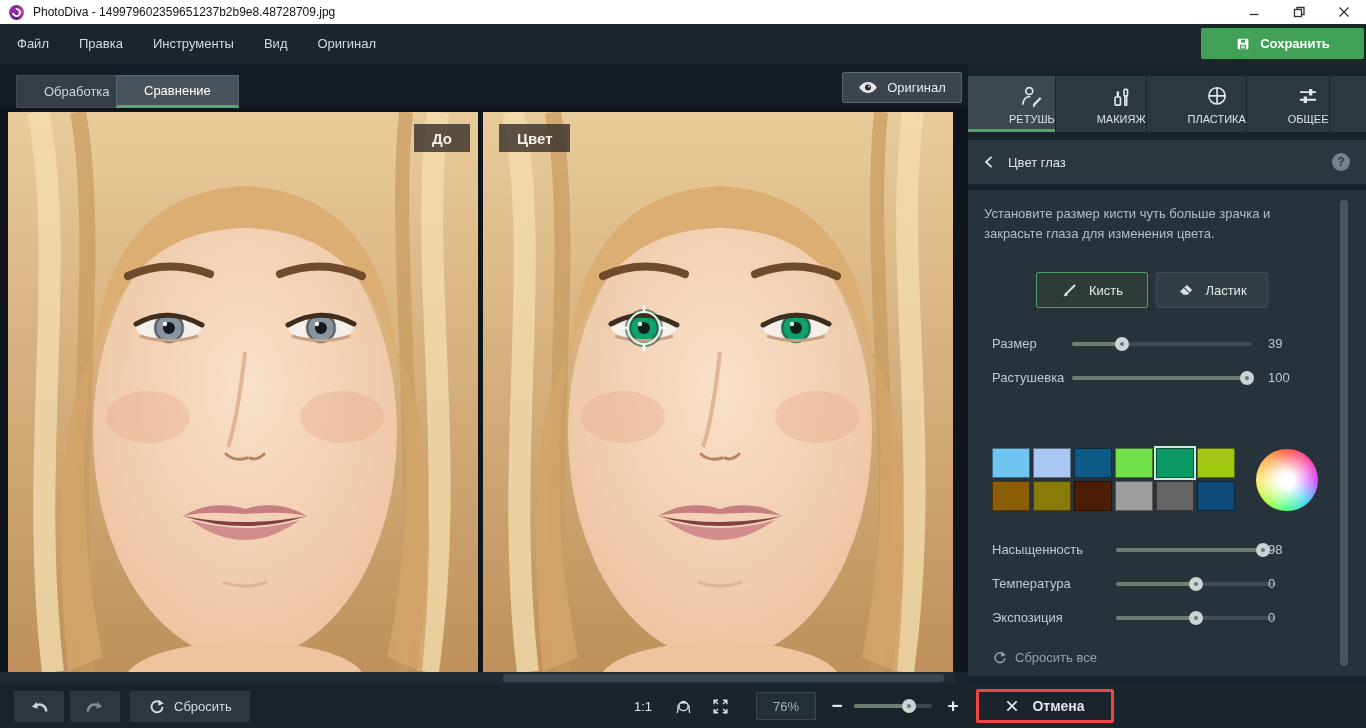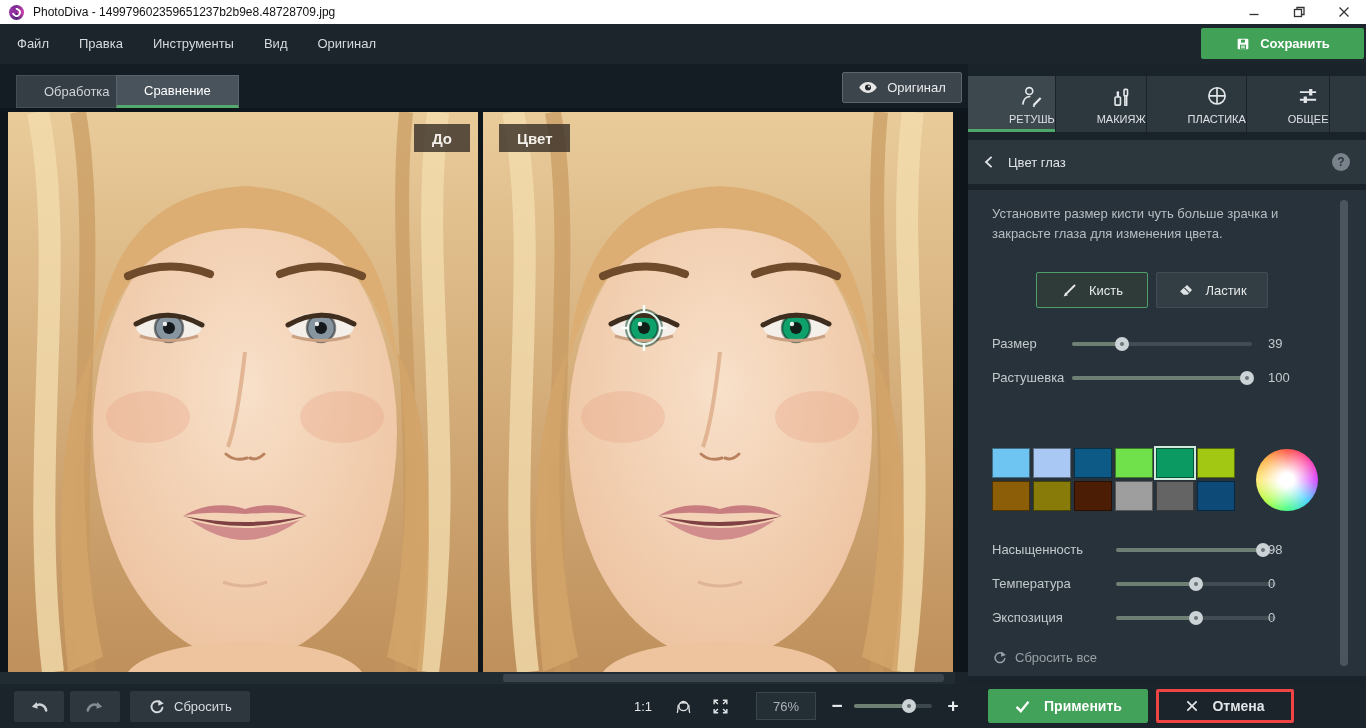--- a/index.html
+++ b/index.html
@@ -91,21 +91,21 @@
 
   .panel-header { position:absolute; left:0; top:76px; width:398px; height:44px; background:#2c363d;
                   display:flex; align-items:center; }
   .back-btn { margin-left:14px; display:flex; }
   .panel-title { margin-left:10px; font-size:13px; color:#dfe3e6; }
   .help-btn { margin-left:auto; margin-right:16px; width:18px; height:18px; border-radius:50%;
               background:#79828a; color:#2c363d; font-size:12px; font-weight:bold; display:flex;
               align-items:center; justify-content:center; }
 
   .panel-body { position:absolute; left:0; top:126px; width:398px; height:486px; background:#28323a; }
-  .desc { position:absolute; left:24px; top:14px; width:334px; font-size:13px; line-height:20px;
+  .desc { position:absolute; left:16px; top:14px; width:334px; font-size:13px; line-height:20px;
           color:#b7bec3; }
   .brush-row { position:absolute; left:68px; top:82px; display:flex; gap:8px; }
   .tool-btn { width:112px; height:36px; display:flex; align-items:center; justify-content:center;
               gap:11px; font-size:13px; color:#e6eae8; background:#333d44; border:1px solid #434d54;
               border-radius:2px; }
   .tool-btn.selected { background:#2e3b39; border-color:#4f9e6b; }
 
   .srow { position:absolute; left:24px; width:314px; height:20px; }
   .slabel { position:absolute; left:0; top:2px; font-size:13px; color:#c3cacd; }
   .strack { position:absolute; top:8px; height:4px; border-radius:2px; background:#414c53; }
@@ -526,28 +526,20 @@
             <polygon points="12.5,2 18.5,6.5 12,9" fill="#99a1a6"></polygon>
           </svg>
         </span>
         <span class="link">Сбросить все</span>
       </div>
 
       <div class="panel-scroll"></div>
     </div>
 
     <div class="panel-actions">
-      <div class="apply-btn">
-        <span style="display:flex">
-          <svg width="17" height="17" viewBox="0 0 20 20">
-            <polyline points="3,10.5 8,15.5 17,4.5" stroke="#fff" stroke-width="2.7" fill="none"></polyline>
-          </svg>
-        </span>
-        <span>Применить</span>
-      </div>
       <div class="cancel-btn">
         <span style="display:flex">
           <svg width="14" height="14" viewBox="0 0 18 18">
             <path d="M3,3 L15,15 M15,3 L3,15" stroke="#e2e6e9" stroke-width="2.2"></path>
           </svg>
         </span>
         <span>Отмена</span>
       </div>
     </div>
   </div>

